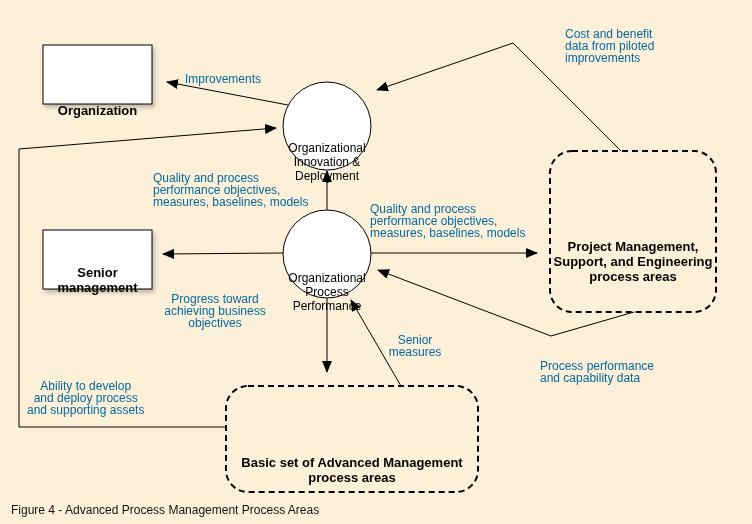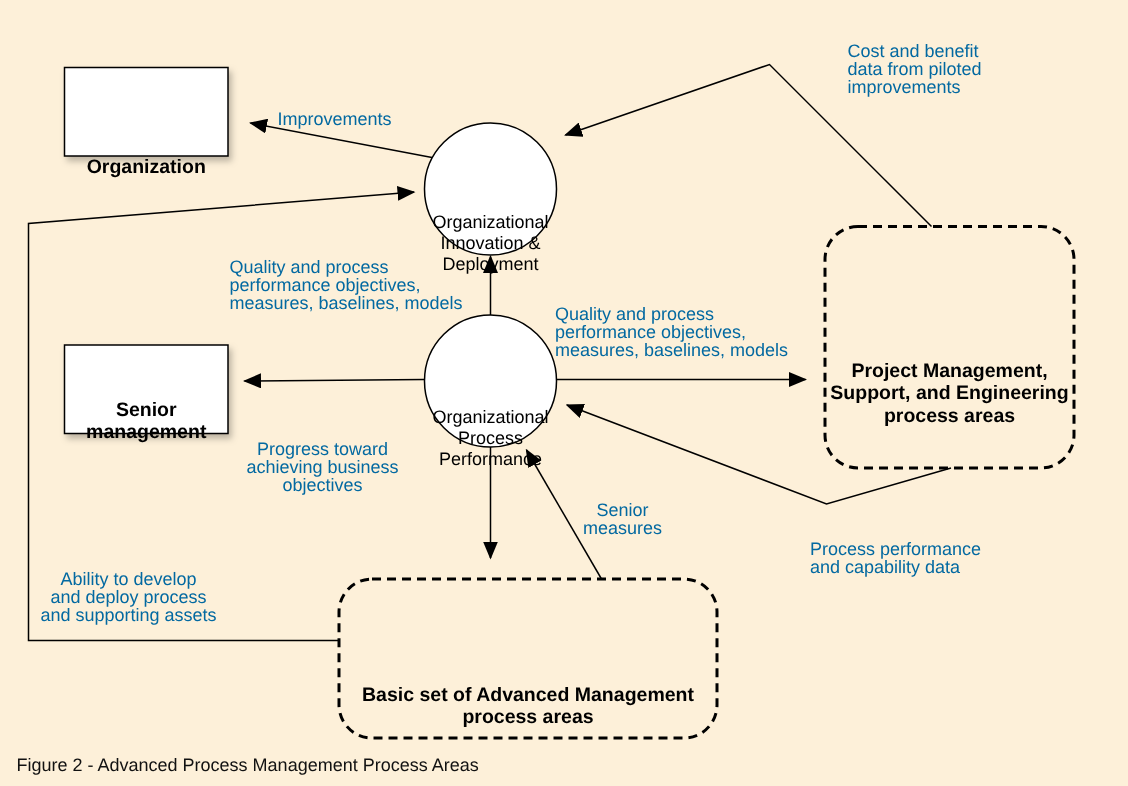--- a/index.html
+++ b/index.html
@@ -97,13 +97,13 @@
 achieving business
 objectives</div>
 <div class="lbl c" style="left:382px; top:334px; width:66px;">Senior
 measures</div>
 <div class="lbl r" style="left:540px; top:360px; width:124px;">Process performance
 and capability data</div>
 <div class="lbl l" style="left:27px; top:380px;text-align:center;">Ability to develop
 and deploy process
 and supporting assets</div>
 
-<div class="caption">Figure 2 - Advanced Process Management Process Areas</div>
+<div class="caption">Figure 4 - Advanced Process Management Process Areas</div>
 
 </body></html>

